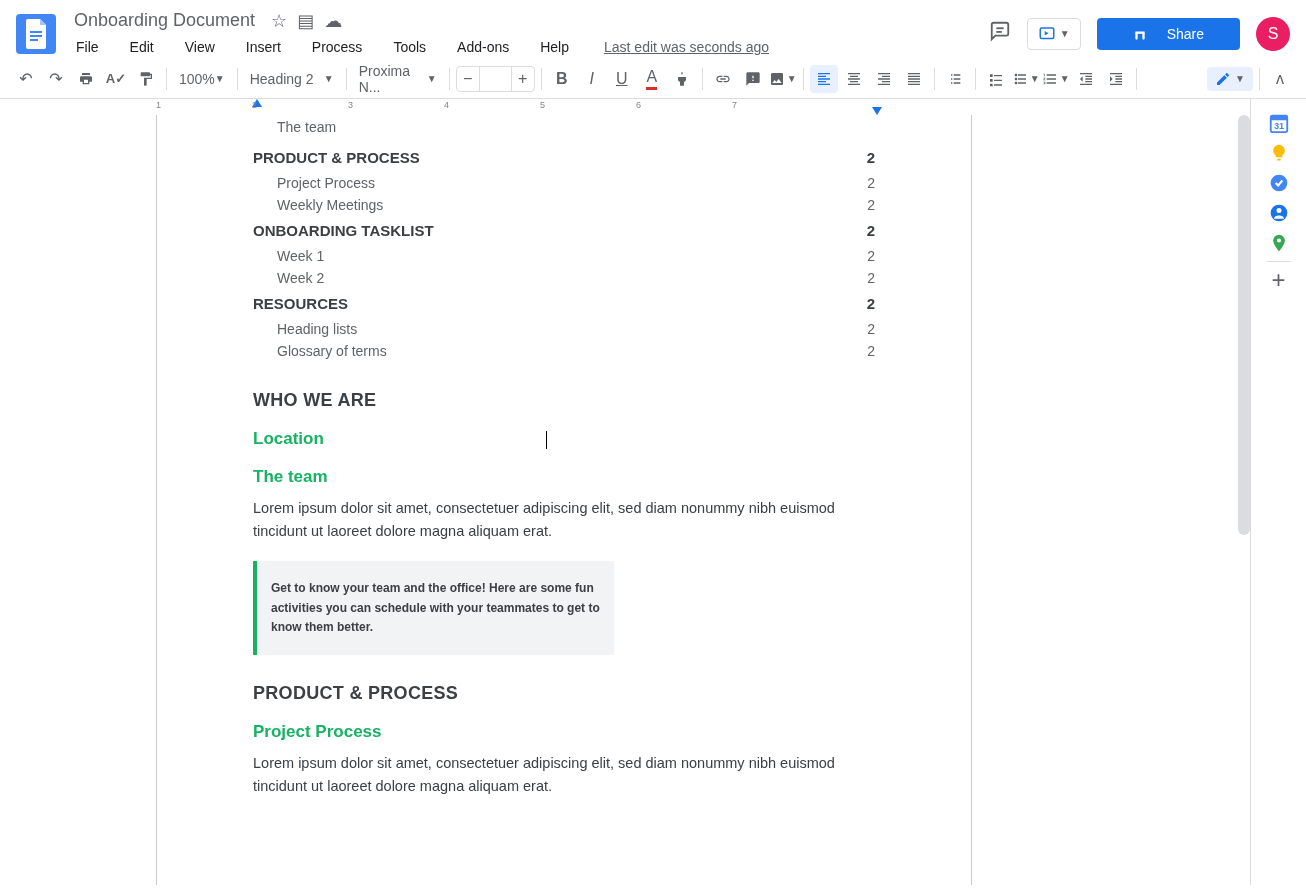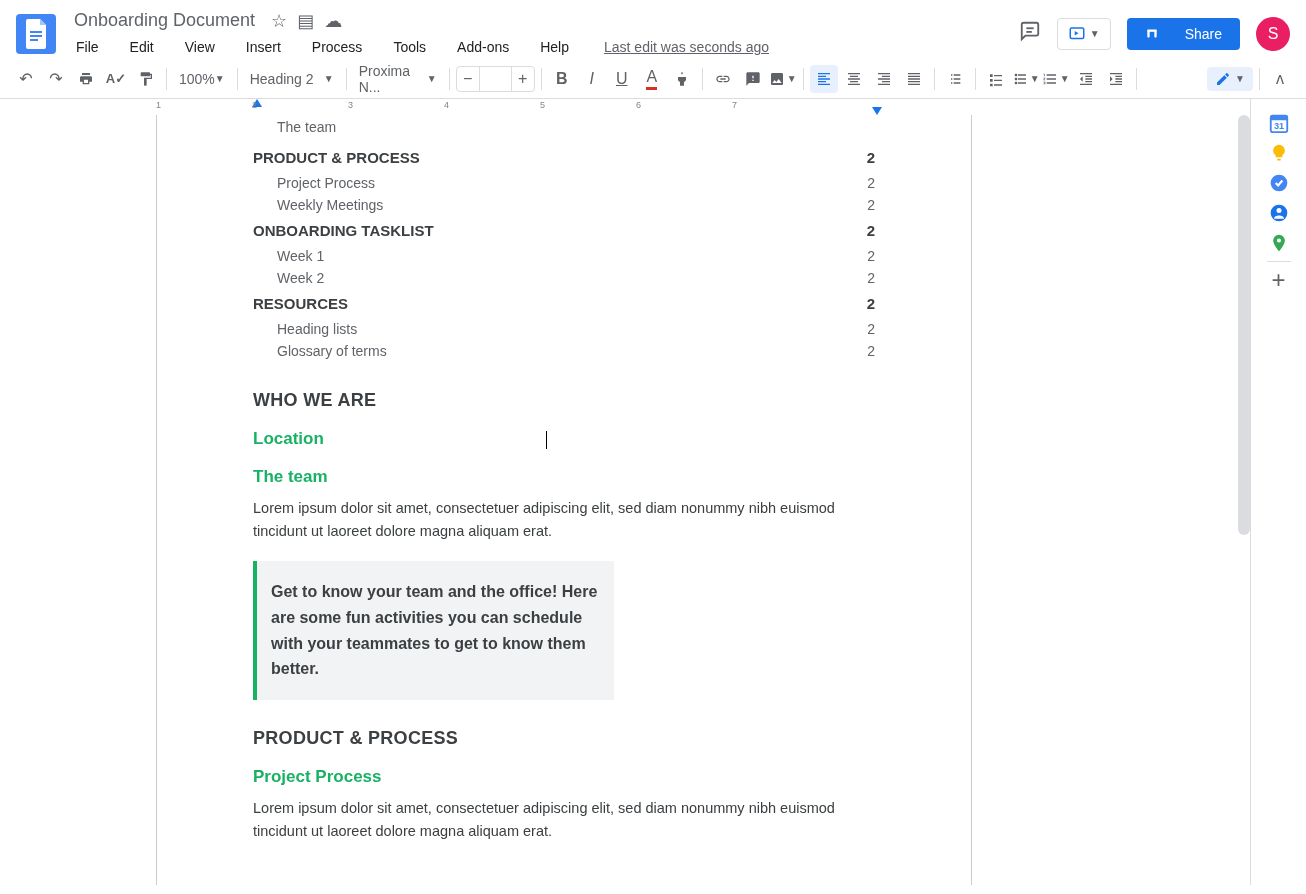--- a/index.html
+++ b/index.html
@@ -14,21 +14,21 @@
 .doc-title { font-size: 18px; color: #5f6368; padding: 2px 6px; }
 .title-icons { display: flex; gap: 10px; color: #5f6368; }
 .title-icons span { cursor: pointer; font-size: 18px; }
 .menus-row { display: flex; align-items: center; gap: 15px; color: #202124; font-size: 14px; padding-top: 2px; }
 .menu-item { padding: 4px 8px; cursor: pointer; border-radius: 4px; }
 .last-edit { margin-left: 12px; text-decoration: underline; color: #5f6368; font-size: 14px; cursor: pointer; }
 
 .header-right { display: flex; align-items: center; gap: 16px; }
 .comment-icon { font-size: 22px; color: #5f6368; cursor: pointer; }
 .present-btn { border: 1px solid #dadce0; border-radius: 4px; padding: 6px 10px; display: flex; align-items: center; gap: 4px; cursor: pointer; color: #1a73e8; }
-.share-btn { background: #1a73e8; color: #fff; border-radius: 4px; padding: 8px 18px; font-weight: 500; display: flex; align-items: flex-start; gap: 26px; cursor: pointer; font-size: 14px; }
+.share-btn { background: #1a73e8; color: #fff; border-radius: 4px; padding: 8px 36px; font-weight: 500; display: flex; align-items: flex-end; gap: 20px; cursor: pointer; font-size: 14px; }
 .avatar { width: 34px; height: 34px; border-radius: 50%; background: #e91e63; color: #fff; display: flex; align-items: center; justify-content: center; font-weight: 500; }
 
 
 .toolbar { display: flex; align-items: center; padding: 4px 12px; border-bottom: 1px solid #dadce0; gap: 2px; height: 40px; }
 .tb-btn { width: 28px; height: 28px; display: flex; align-items: center; justify-content: center; cursor: pointer; border-radius: 4px; color: #5f6368; font-size: 16px; }
 .tb-btn.active { background: #e8f0fe; color: #1a73e8; }
 .tb-sep { width: 1px; height: 22px; background: #dadce0; margin: 0 4px; }
 .tb-zoom { display: flex; align-items: center; gap: 0; padding: 0 6px; cursor: pointer; color: #5f6368; font-size: 14px; }
 .tb-style { width: 96px; padding: 0 6px; cursor: pointer; color: #5f6368; font-size: 14px; display: flex; align-items: center; justify-content: space-between; }
 .tb-font { width: 90px; padding: 0 6px; cursor: pointer; color: #5f6368; font-size: 14px; display: flex; align-items: center; justify-content: space-between; }
@@ -55,21 +55,21 @@
 
 
 .doc-content { padding-top: 4px; font-family: Arial, sans-serif; color: #3c4043; }
 .toc-clip { font-size: 14px; color: #5f6368; margin-left: 24px; margin-bottom: 8px; }
 .toc-section { font-size: 15px; font-weight: 700; color: #3c4043; display: flex; justify-content: space-between; padding: 6px 0; }
 .toc-item { font-size: 14px; color: #5f6368; display: flex; justify-content: space-between; padding: 3px 0 3px 24px; }
 .h1 { font-size: 18px; font-weight: 700; color: #3c4043; margin: 28px 0 14px; letter-spacing: 0.3px; }
 .h2 { font-size: 17px; font-weight: 700; color: #17b263; margin: 18px 0 10px; }
 .para { font-size: 14.5px; line-height: 1.6; color: #3c4043; margin: 6px 0; }
 .callout { background: #f1f3f4; border-left: 4px solid #17b263; padding: 12px 14px; margin: 18px 0; width: 58%; }
-.callout .para { font-weight: 700; font-size: 16px; }
+.callout .para { font-weight: 700; font-size: 12px; }
 .cursor-caret { display: inline-block; width: 1px; height: 18px; background: #000; vertical-align: middle; margin-left: 2px; }
 
 
 .side-panel { width: 56px; border-left: 1px solid #dadce0; display: flex; flex-direction: column; align-items: center; padding-top: 12px; gap: 6px; }
 .side-icon { width: 24px; height: 24px; cursor: pointer; display: flex; align-items: center; justify-content: center; font-size: 20px; border-radius: 4px; }
 .side-sep { width: 24px; height: 1px; background: #dadce0; }
 
 
 .scrollbar-v { position: absolute; right: 56px; top: 16px; width: 12px; height: 420px; background: #dadce0; border-radius: 6px; }
 

